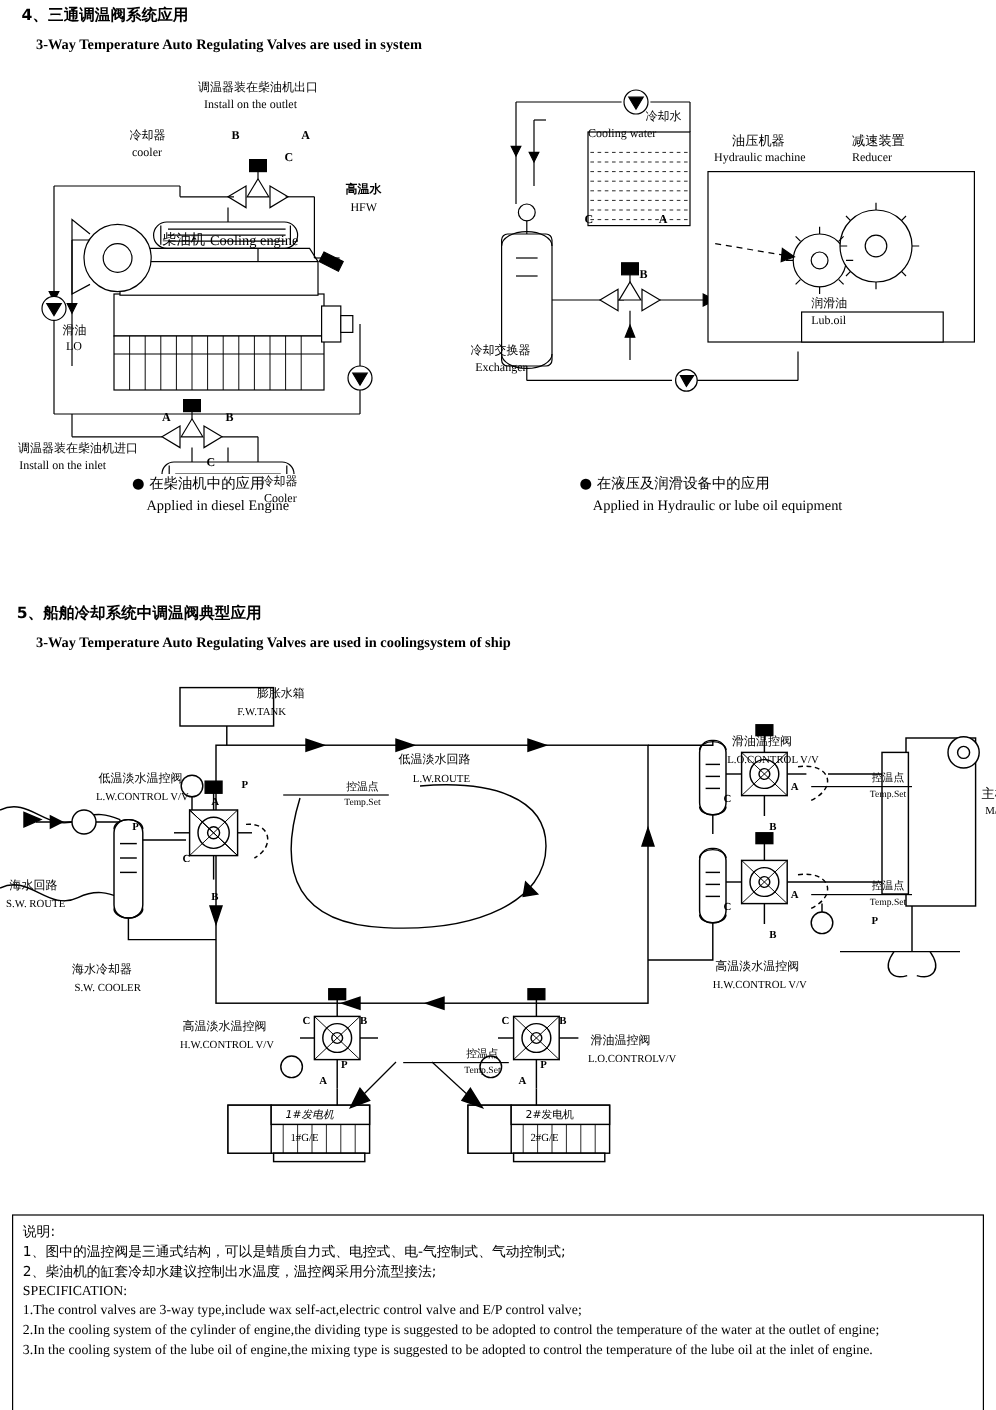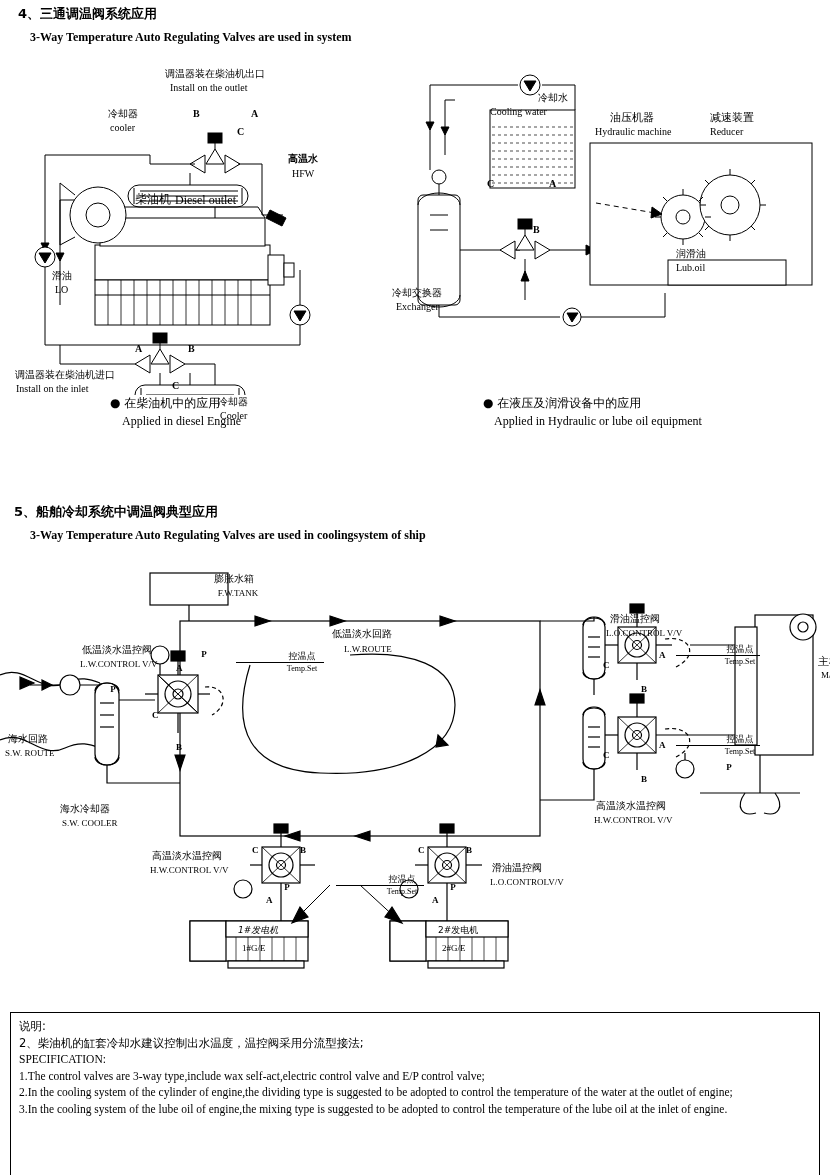--- a/index.html
+++ b/index.html
@@ -122,21 +122,21 @@
 <div class="abs t10 cn" style="left:165px;top:68px;">调温器装在柴油机出口</div>
 <div class="abs t10" style="left:170px;top:82px;">Install on the outlet</div>
 <div class="abs t10 cn" style="left:108px;top:108px;">冷却器</div>
 <div class="abs t10" style="left:110px;top:122px;">cooler</div>
 <div class="abs t10 bold" style="left:193px;top:108px;">B</div>
 <div class="abs t10 bold" style="left:251px;top:108px;">A</div>
 <div class="abs t10 bold" style="left:237px;top:126px;">C</div>
 <div class="abs t10 cn bold" style="left:288px;top:153px;">高温水</div>
 <div class="abs t10" style="left:292px;top:168px;">HFW</div>
 <div class="abs t12 cn" style="left:135px;top:192px;">柴油机</div>
-<div class="abs t12" style="left:175px;top:193px;">Diesel outlet</div>
+<div class="abs t12" style="left:175px;top:193px;">Cooling engine</div>
 <div class="abs t10 cn" style="left:52px;top:270px;">滑油</div>
 <div class="abs t10" style="left:55px;top:284px;">LO</div>
 <div class="abs t10 bold" style="left:135px;top:343px;">A</div>
 <div class="abs t10 bold" style="left:188px;top:343px;">B</div>
 <div class="abs t10 bold" style="left:172px;top:380px;">C</div>
 <div class="abs t10 cn" style="left:15px;top:369px;">调温器装在柴油机进口</div>
 <div class="abs t10" style="left:16px;top:383px;">Install on the inlet</div>
 <div class="abs t10 cn" style="left:218px;top:396px;">冷却器</div>
 <div class="abs t10" style="left:220px;top:410px;">Cooler</div>
 
@@ -422,21 +422,21 @@
     <path d="M360,330 L398,365" stroke-width="1"></path>
     <polygon points="392,352 402,368 385,362" fill="#000"></polygon>
 
     <path d="M281,352 L281,366"></path>
     <path d="M447,352 L447,366"></path>
   </g>
 </svg>
 </div>
 
 <div class="abs t10 cn ctr" style="left:152px;top:573px;width:76px;">膨胀水箱</div>
-<div class="abs t9 ctr" style="left:156px;top:588px;width:76px;">F.W.TANK</div>
+<div class="abs t9 ctr" style="left:136px;top:588px;width:76px;">F.W.TANK</div>
 
 <div class="abs t10 cn" style="left:332px;top:628px;">低温淡水回路</div>
 <div class="abs t9" style="left:344px;top:644px;">L.W.ROUTE</div>
 
 <div class="abs t10 cn" style="left:82px;top:644px;">低温淡水温控阀</div>
 <div class="abs t9" style="left:80px;top:659px;">L.W.CONTROL V/V</div>
 
 <div class="abs t9 cn ctr" style="left:236px;top:651px;width:44px;border-bottom:1px solid #000;">控温点</div>
 <div class="abs t8 ctr" style="left:236px;top:664px;width:44px;">Temp.Set</div>
 
@@ -491,19 +491,20 @@
 <div class="abs t8 ctr" style="left:336px;top:887px;width:44px;">Temp.Set</div>
 
 <div class="abs t9 cn" style="left:238px;top:925px;font-style:italic;">1#发电机</div>
 <div class="abs t9" style="left:242px;top:943px;">1#G/E</div>
 <div class="abs t9 cn" style="left:438px;top:925px;">2#发电机</div>
 <div class="abs t9" style="left:442px;top:943px;">2#G/E</div>
 
 <div class="abs" style="left:10px;top:1012px;width:810px;height:168px;border:1px solid #000;box-sizing:border-box;padding:5px 8px;">
   <div class="spec">
     <div class="cn">说明:</div>
+    <div class="cn">1、图中的温控阀是三通式结构，可以是蜡质自力式、电控式、电-气控制式、气动控制式;</div>
     <div class="cn">2、柴油机的缸套冷却水建议控制出水温度，温控阀采用分流型接法;</div>
     <div>SPECIFICATION:</div>
     <div>1.The control valves are 3-way type,include wax self-act,electric control valve and E/P control valve;</div>
     <div class="specwrap">2.In the cooling system of the cylinder of engine,the dividing type is suggested to be adopted to control the temperature of the water at the outlet of engine;</div>
     <div class="specwrap">3.In the cooling system of the lube oil of engine,the mixing type is suggested to be adopted to control the temperature of the lube oil at the inlet of engine.</div>
   </div>
 </div>
 
 </body></html>

